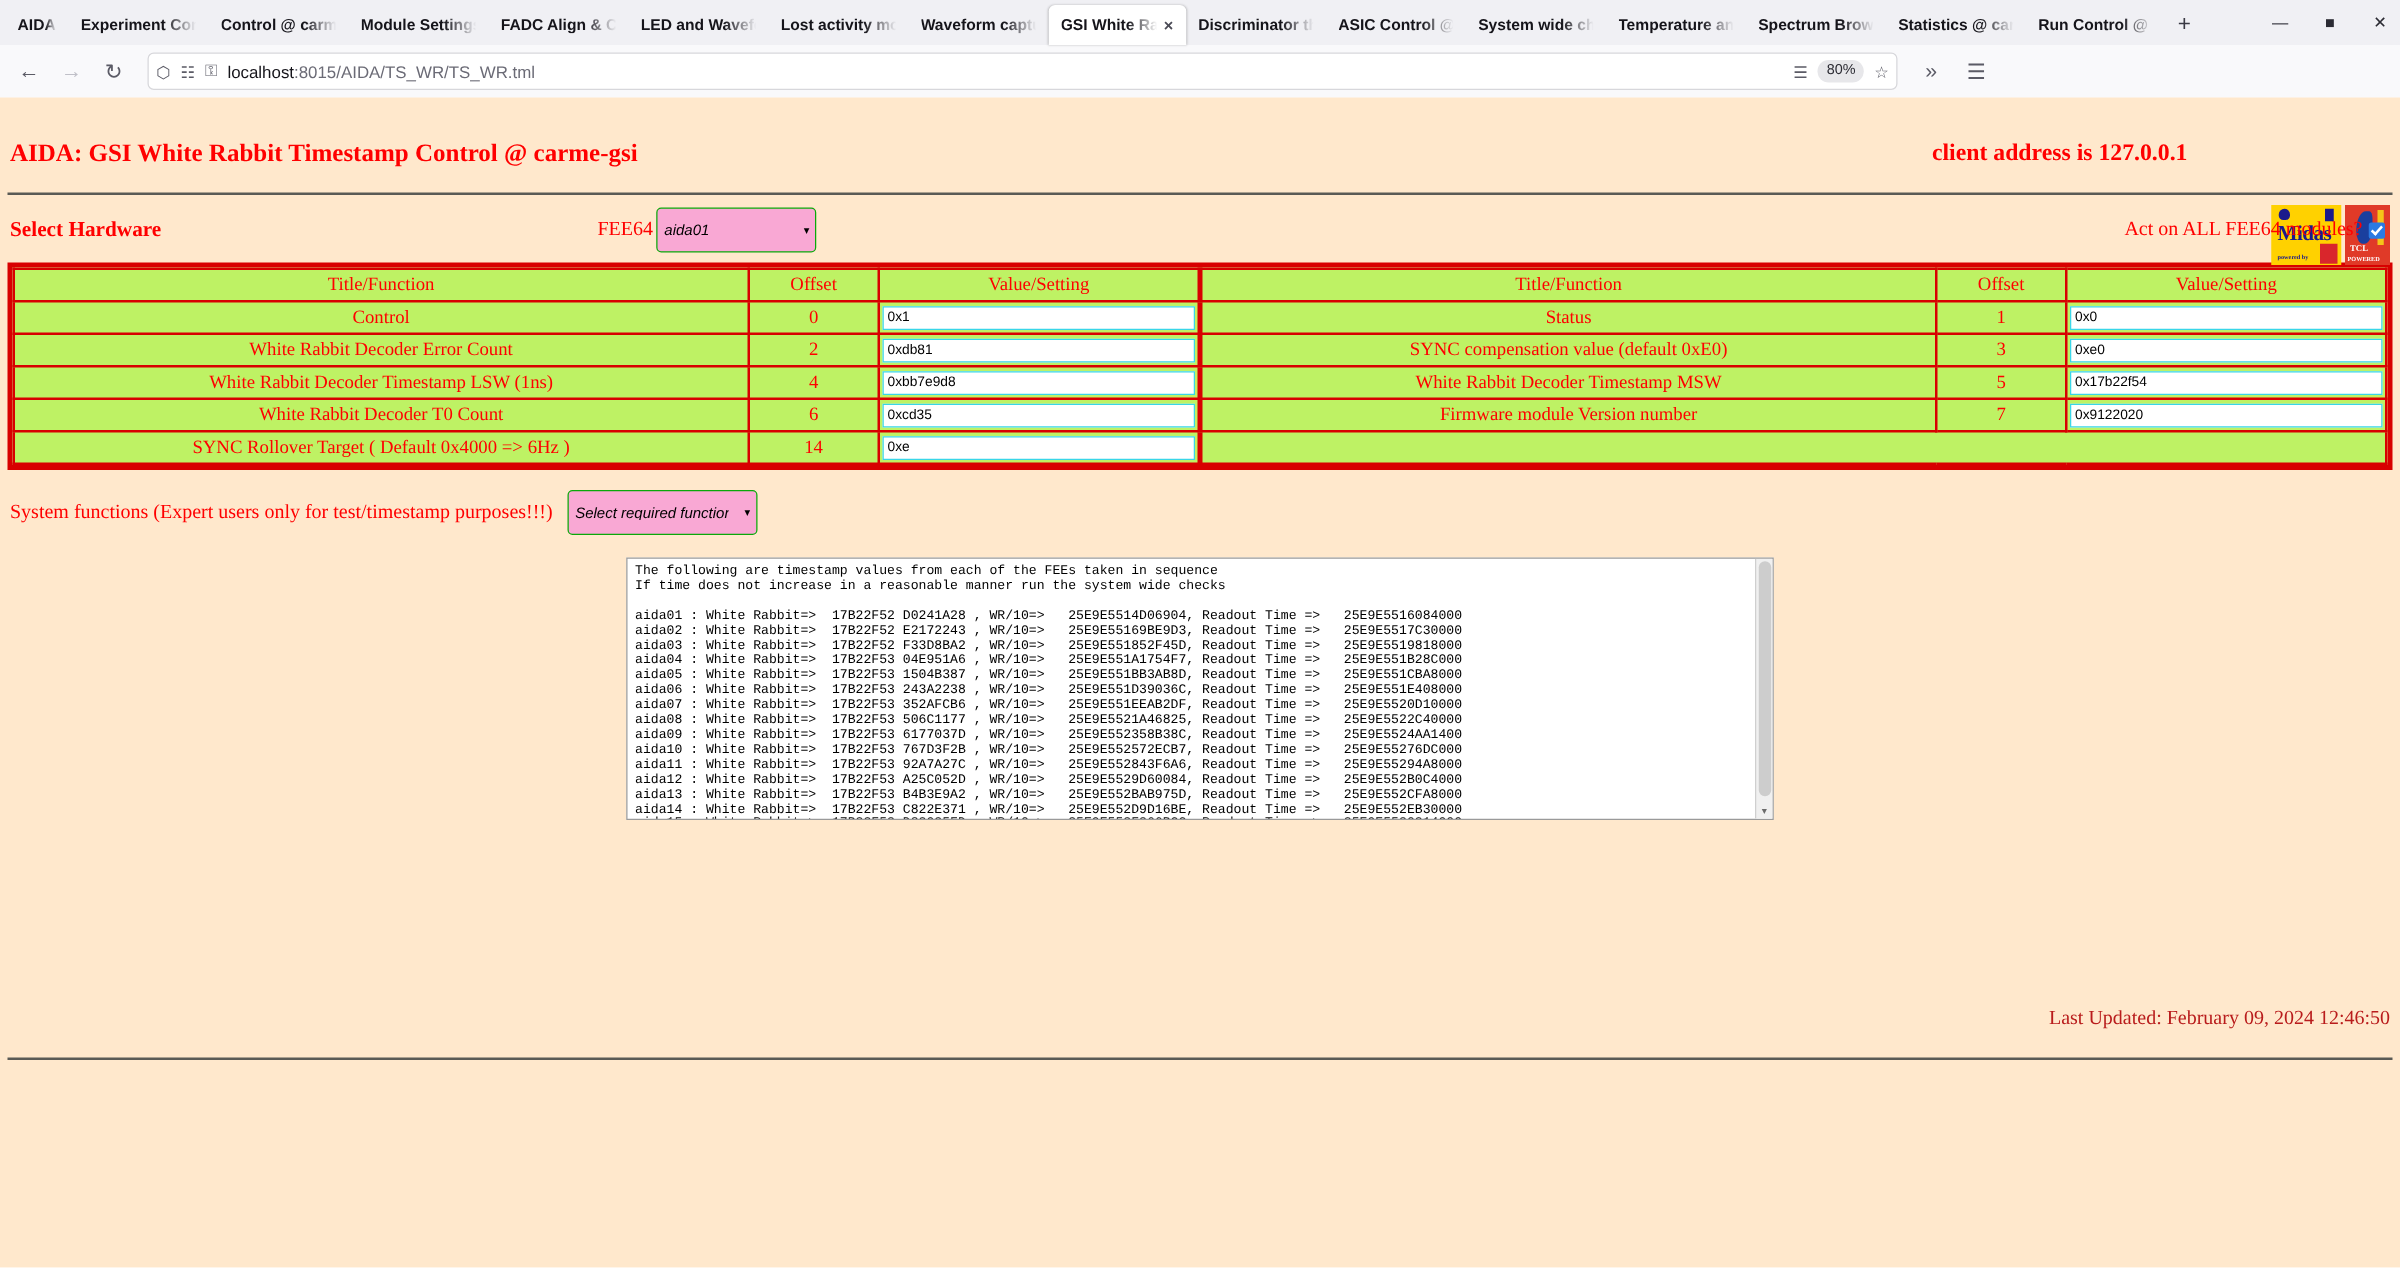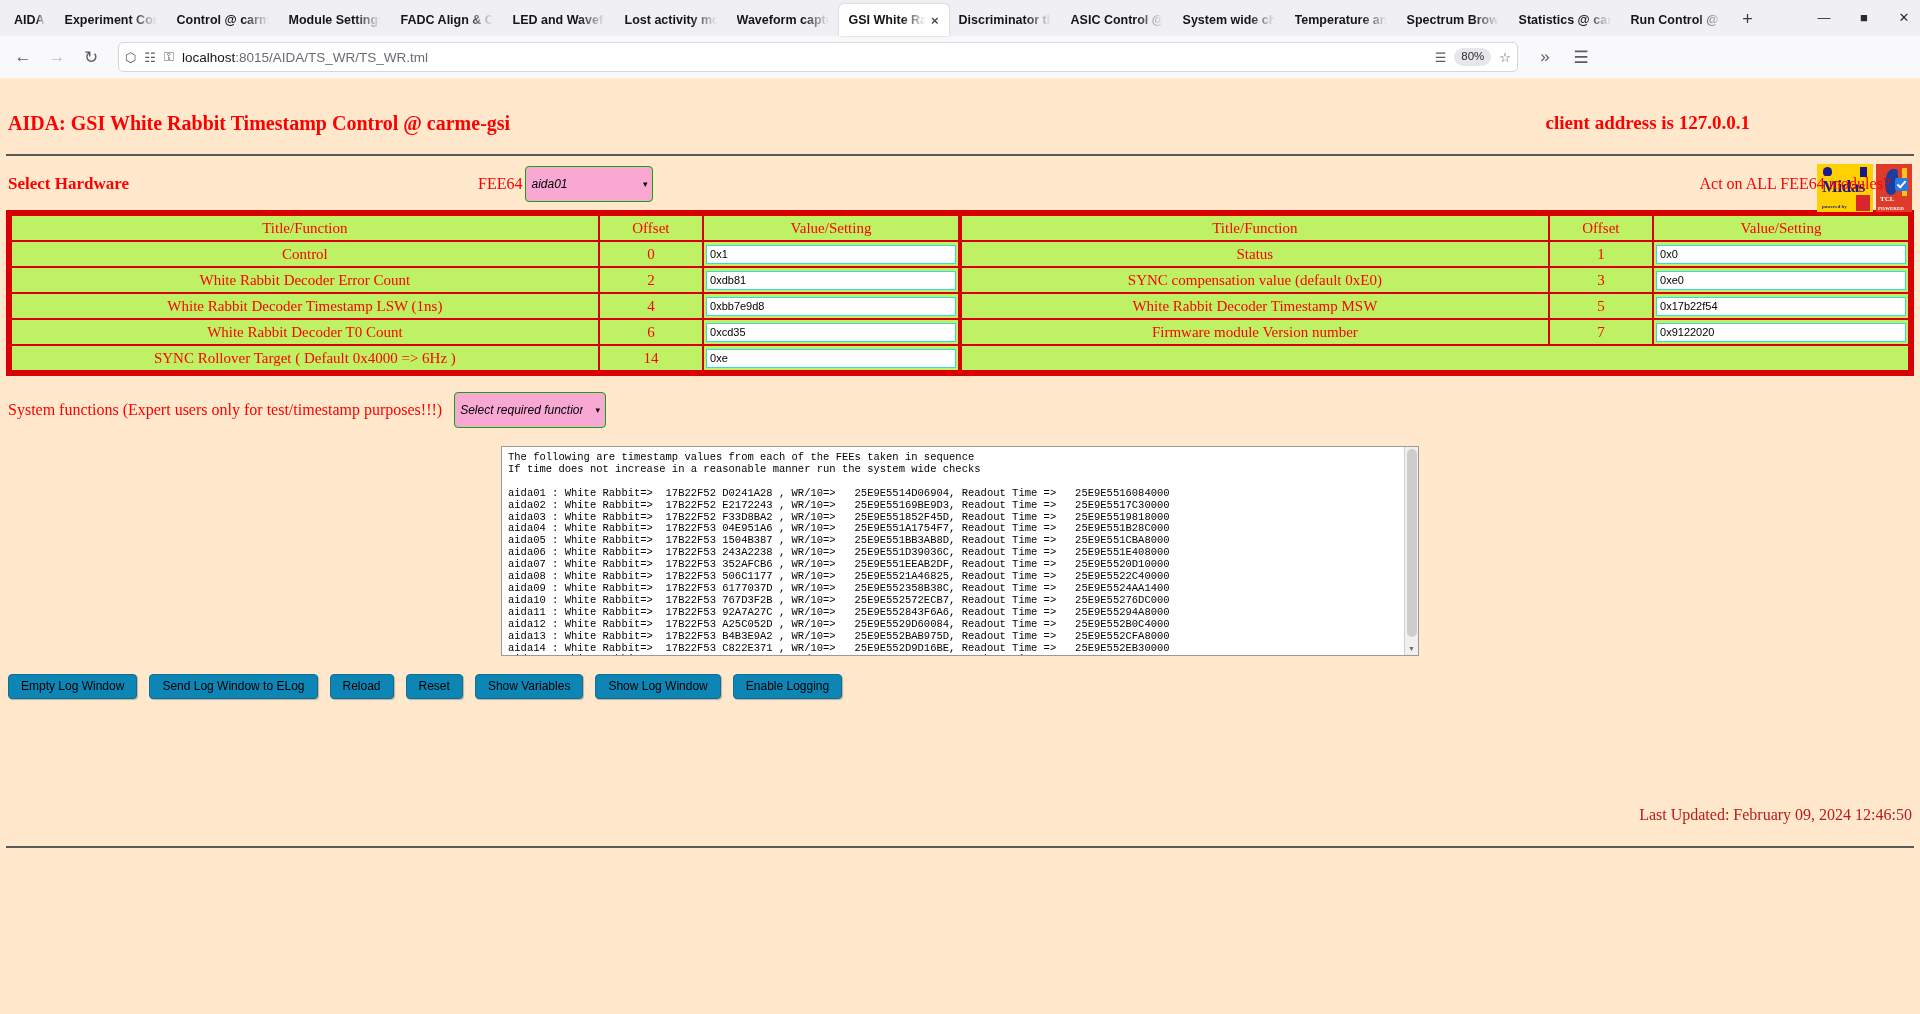--- a/index.html
+++ b/index.html
@@ -647,25 +647,16 @@
 aida15 : White Rabbit=&gt;  17B22F53 D82035FD , WR/10=&gt;   25E9E552F366BCC, Readout Time =&gt;   25E9E5530314000
 aida16 : White Rabbit=&gt;  17B22F53 E82E9FA7 , WR/10=&gt;   25E9E5530D1765D, Readout Time =&gt;   25E9E5532624000</pre>
       <div id="log-scrollbar">
         <span class="sb-arrow" style="top:2px">▲</span>
         <div id="log-scroll-thumb"></div>
         <span class="sb-arrow" style="bottom:2px">▼</span>
       </div>
     </div>
   </div>
 
-  <div id="button-row">
-    <button class="action-btn">Empty Log Window</button>
-    <button class="action-btn">Send Log Window to ELog</button>
-    <button class="action-btn">Reload</button>
-    <button class="action-btn">Reset</button>
-    <button class="action-btn">Show Variables</button>
-    <button class="action-btn">Show Log Window</button>
-    <button class="action-btn">Enable Logging</button>
-  </div>
 
   <div id="last-updated">Last Updated: February 09, 2024 12:46:50</div>
   <hr class="bottom-rule">
 </div>
 
 </body></html>

